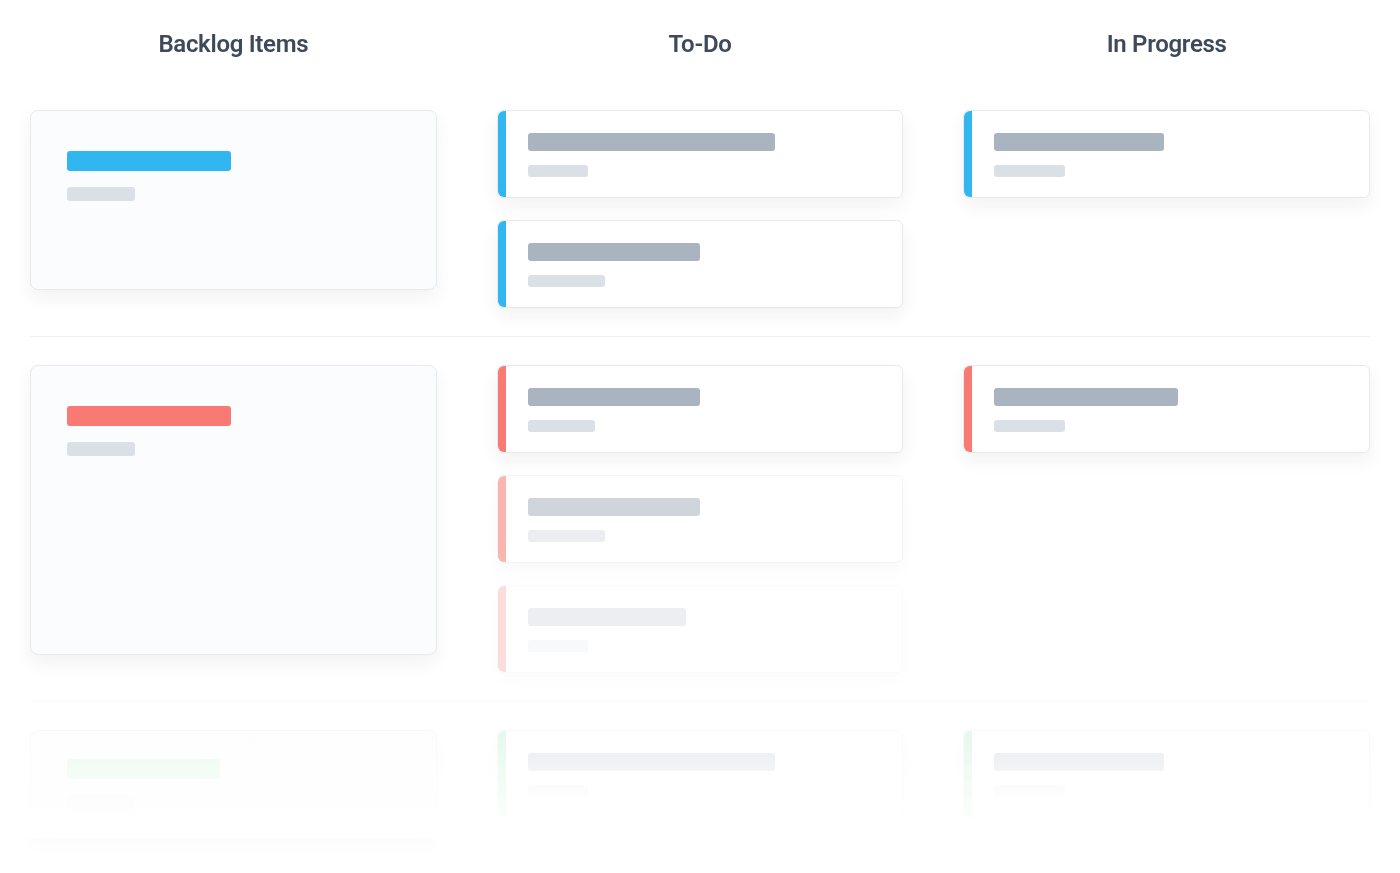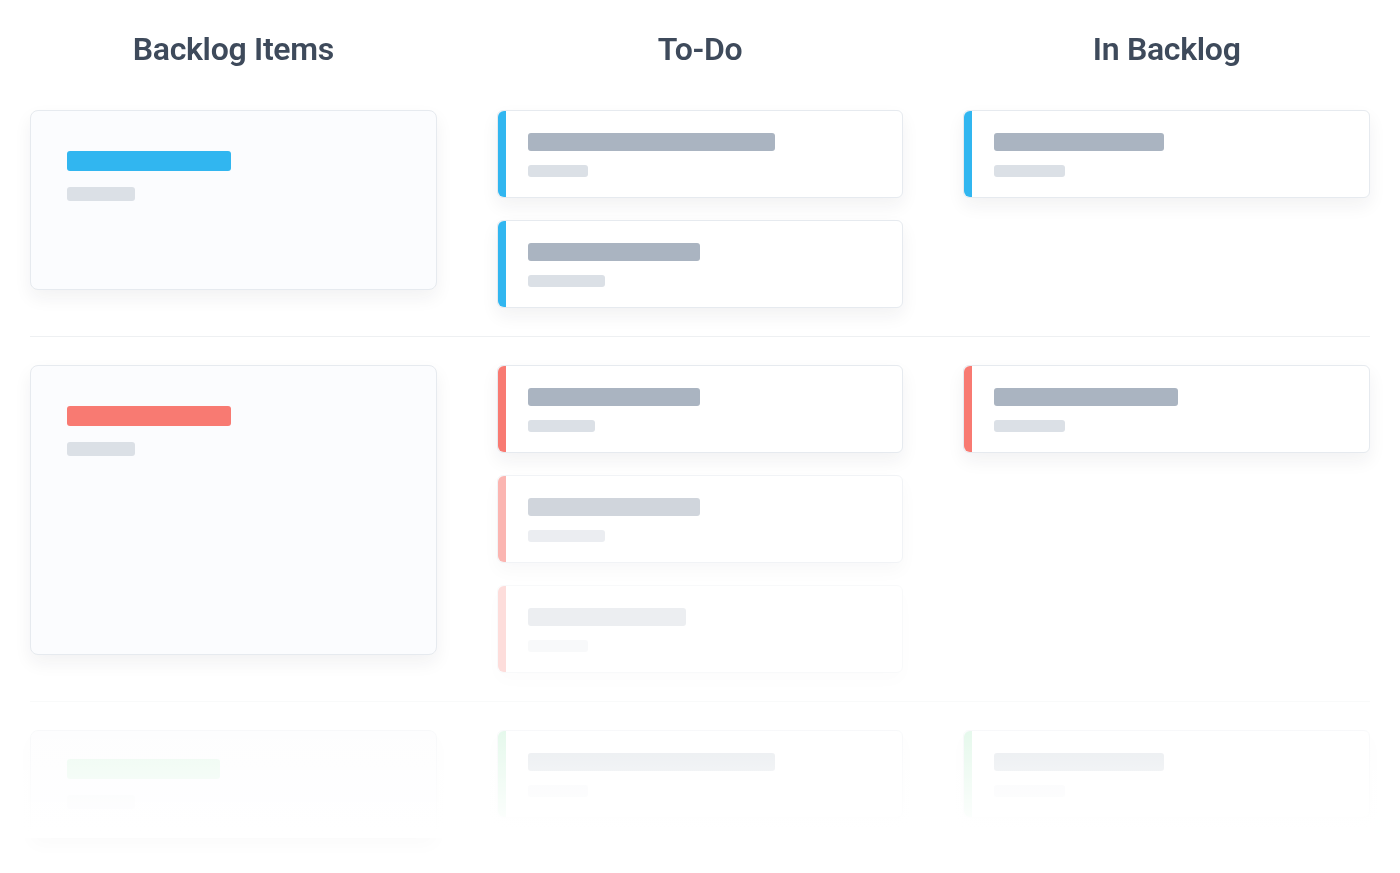--- a/index.html
+++ b/index.html
@@ -24,21 +24,21 @@
       position: relative;
     }
 
     .column {
       flex: 1;
       display: flex;
       flex-direction: column;
     }
 
     .column-title {
-      font-size: 32px;
+      font-size: 24px;
       font-weight: 600;
       color: #3e4a5b;
       letter-spacing: -0.3px;
       text-align: center;
       margin-bottom: 32px;
     }
 
     .swimlane-row {
       display: flex;
       flex-direction: row;
@@ -151,21 +151,21 @@
 
 <div class="board">
 
   <div class="column">
     <div class="column-title">Backlog Items</div>
   </div>
   <div class="column">
     <div class="column-title">To-Do</div>
   </div>
   <div class="column">
-    <div class="column-title">In Backlog</div>
+    <div class="column-title">In Progress</div>
   </div>
 
 </div>
 
 <div class="board-body" style="position:absolute; top:110px; left:0; right:0;">
 
   <div class="swimlane-row">
 
     <div class="swimlane-col">
       <div class="card backlog">

